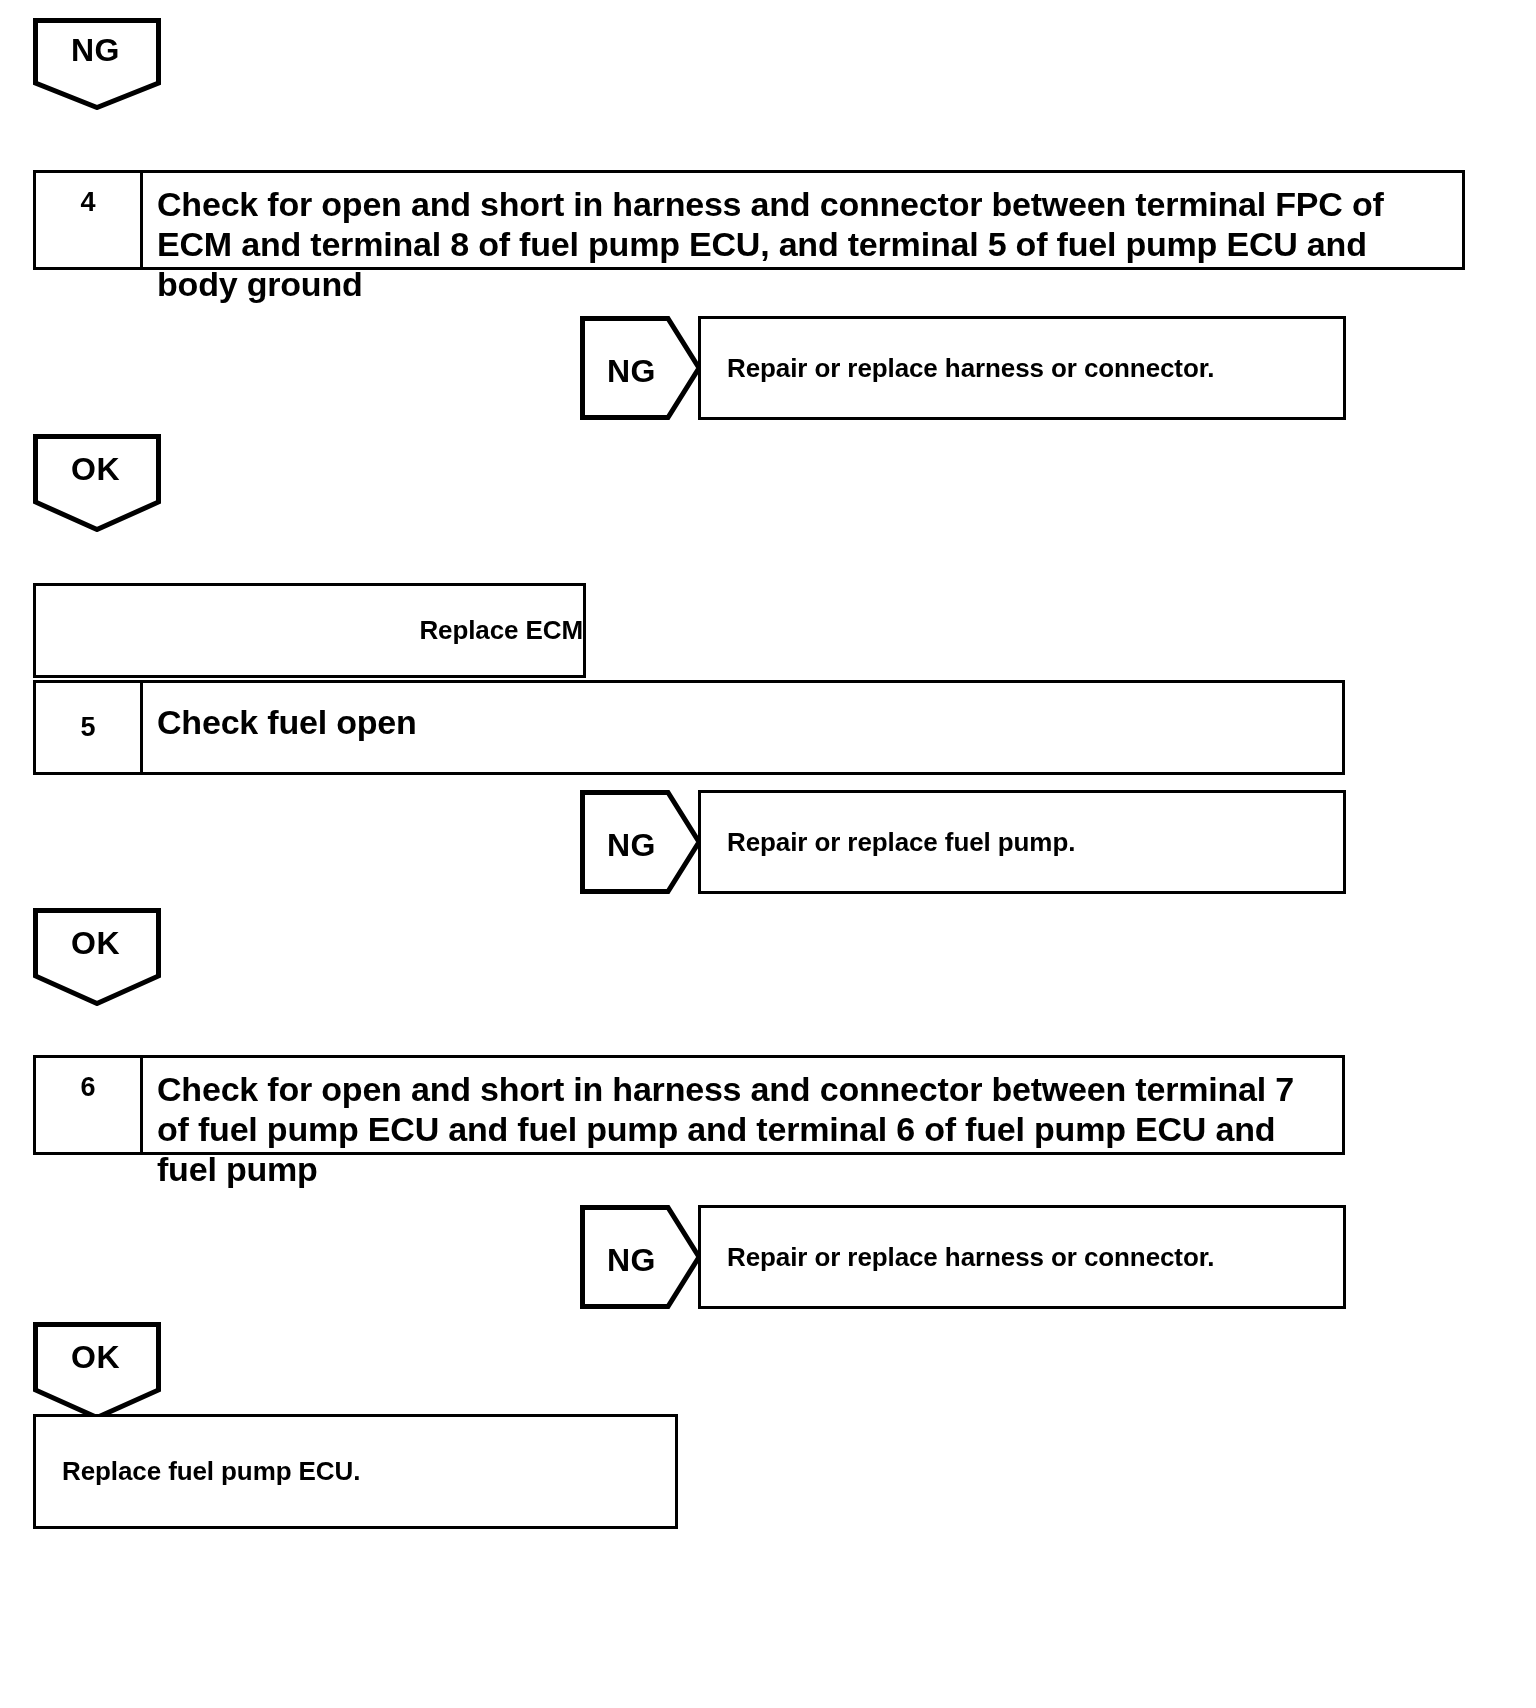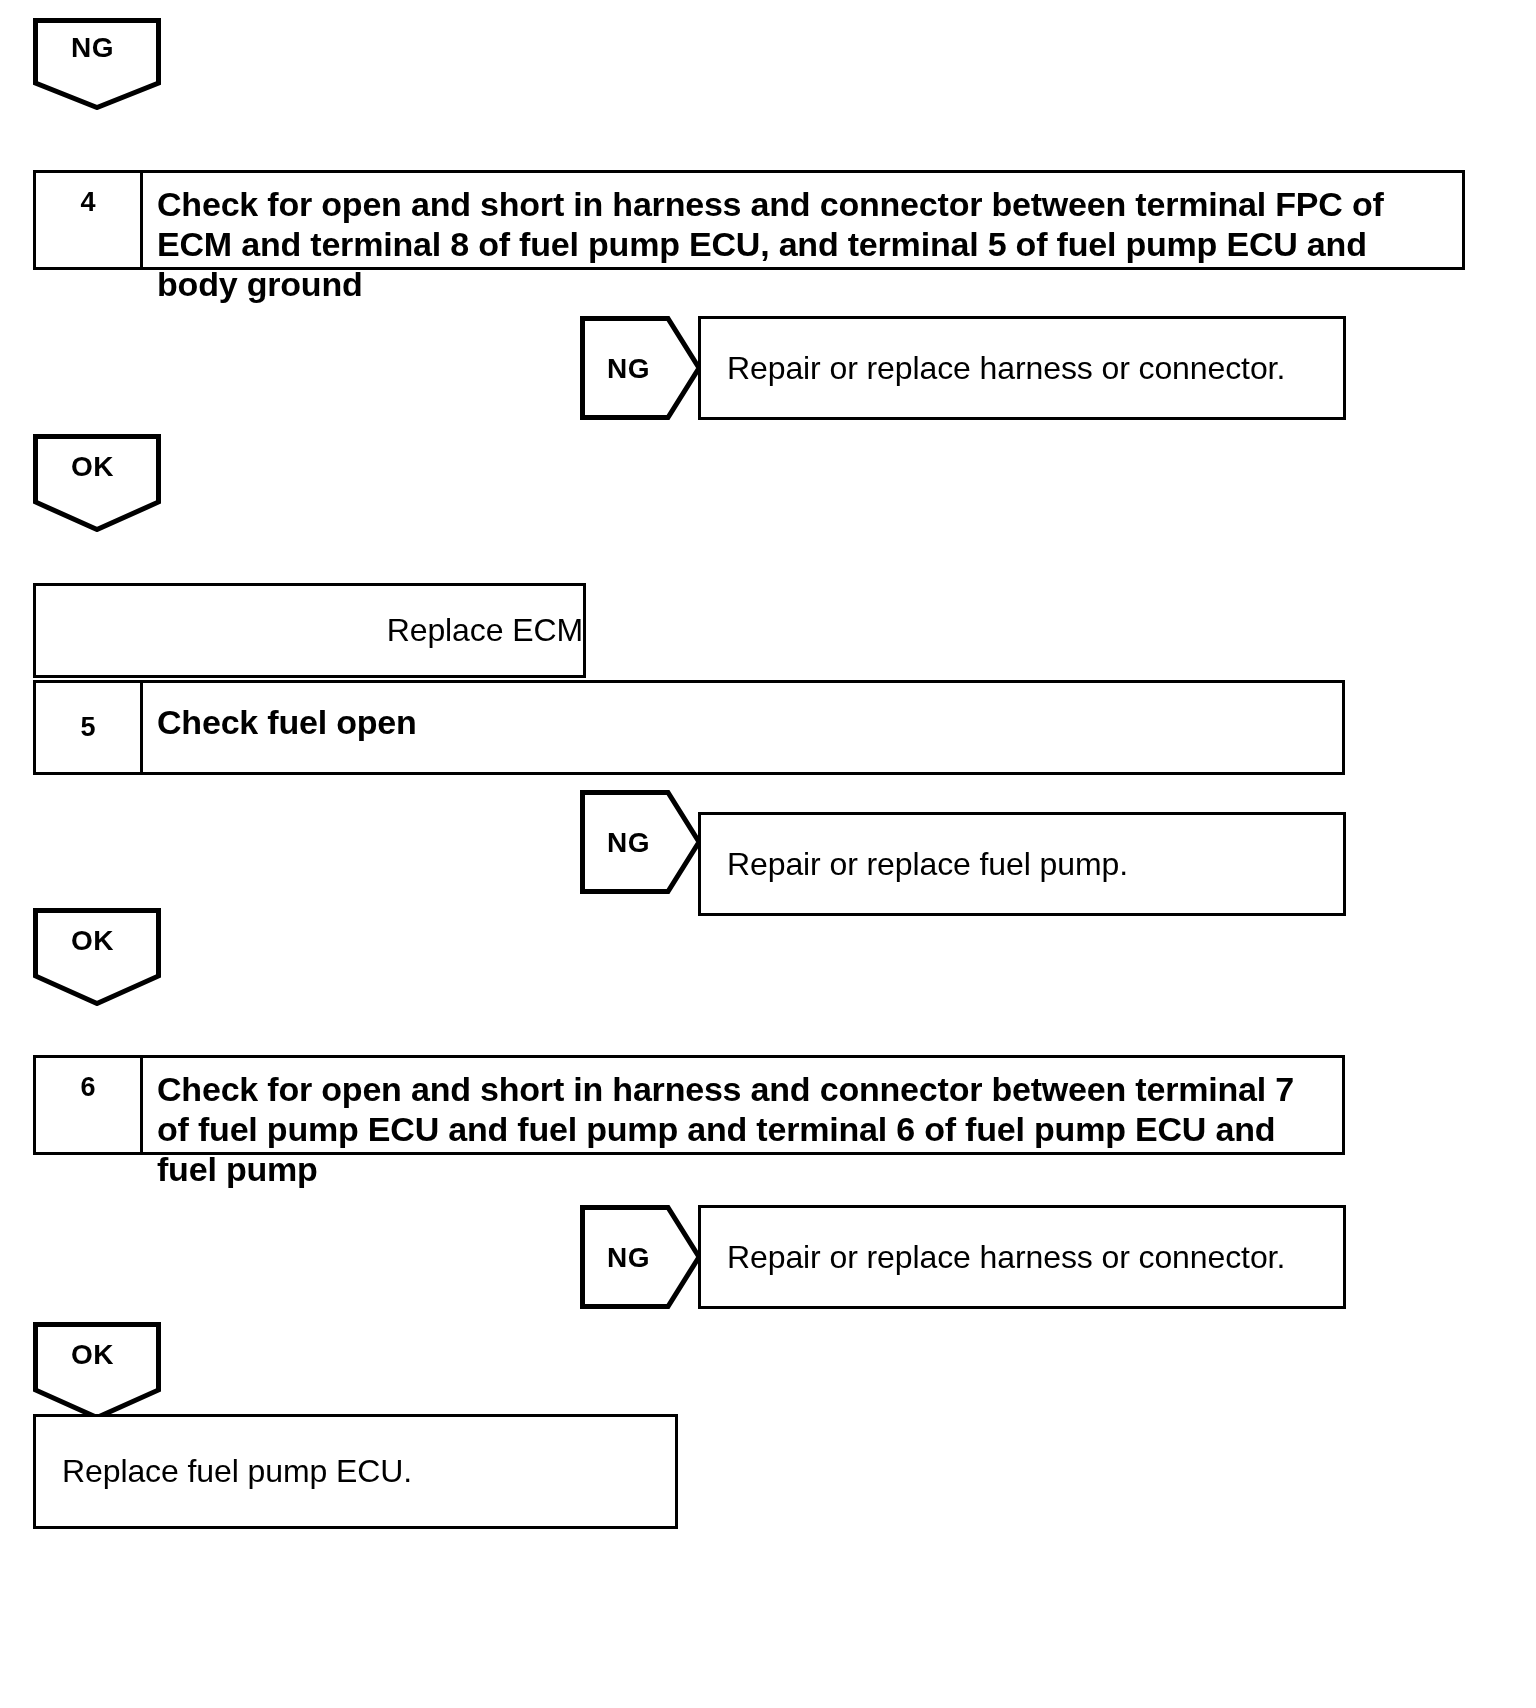--- a/index.html
+++ b/index.html
@@ -54,33 +54,33 @@
     letter-spacing: -0.2px;
   }
 
   
   .result-box {
     border: 3px solid #000;
     background: #fff;
     display: flex;
     align-items: center;
     padding-left: 26px;
-    font-size: 32px;
-    font-weight: normal;
+    font-size: 26px;
+    font-weight: bold;
     letter-spacing: -0.1px;
   }
 
   
   .pent-down {
     position: absolute;
   }
   .pent-down svg { display: block; }
   .pent-label {
     position: absolute;
-    font-size: 28px;
+    font-size: 32px;
     font-weight: bold;
     letter-spacing: 0.5px;
   }
 
   
   .pent-right { position: absolute; }
   .pent-right svg { display: block; }
 </style>
 </head>
 <body>
@@ -124,21 +124,21 @@
     <div class="step-num centered">5</div>
     <div class="step-text" style="display:flex; align-items:center; padding-top:0;">Check fuel open</div>
   </div>
 
   <div class="pent-right" style="left:580px; top:790px; width:122px; height:104px;">
     <svg width="122" height="104" viewBox="0 0 122 104" aria-hidden="true">
       <polygon points="2.5,2.5 88,2.5 119,52 88,101.5 2.5,101.5" fill="#ffffff" stroke="#000000" stroke-width="5" stroke-linejoin="miter"></polygon>
     </svg>
     <span class="pent-label" style="left:27px; top:37px;">NG</span>
   </div>
-  <div class="abs result-box" style="left:698px; top:812px; width:648px; height:104px;">
+  <div class="abs result-box" style="left:698px; top:790px; width:648px; height:104px;">
     <span>Repair or replace fuel pump.</span>
   </div>
 
   <div class="pent-down" style="left:33px; top:908px; width:128px; height:98px;">
     <svg width="128" height="98" viewBox="0 0 128 98" aria-hidden="true">
       <polygon points="2.5,2.5 125.5,2.5 125.5,68 64,95.5 2.5,68" fill="#ffffff" stroke="#000000" stroke-width="5" stroke-linejoin="miter"></polygon>
     </svg>
     <span class="pent-label" style="left:38px; top:17px;">OK</span>
   </div>
 

